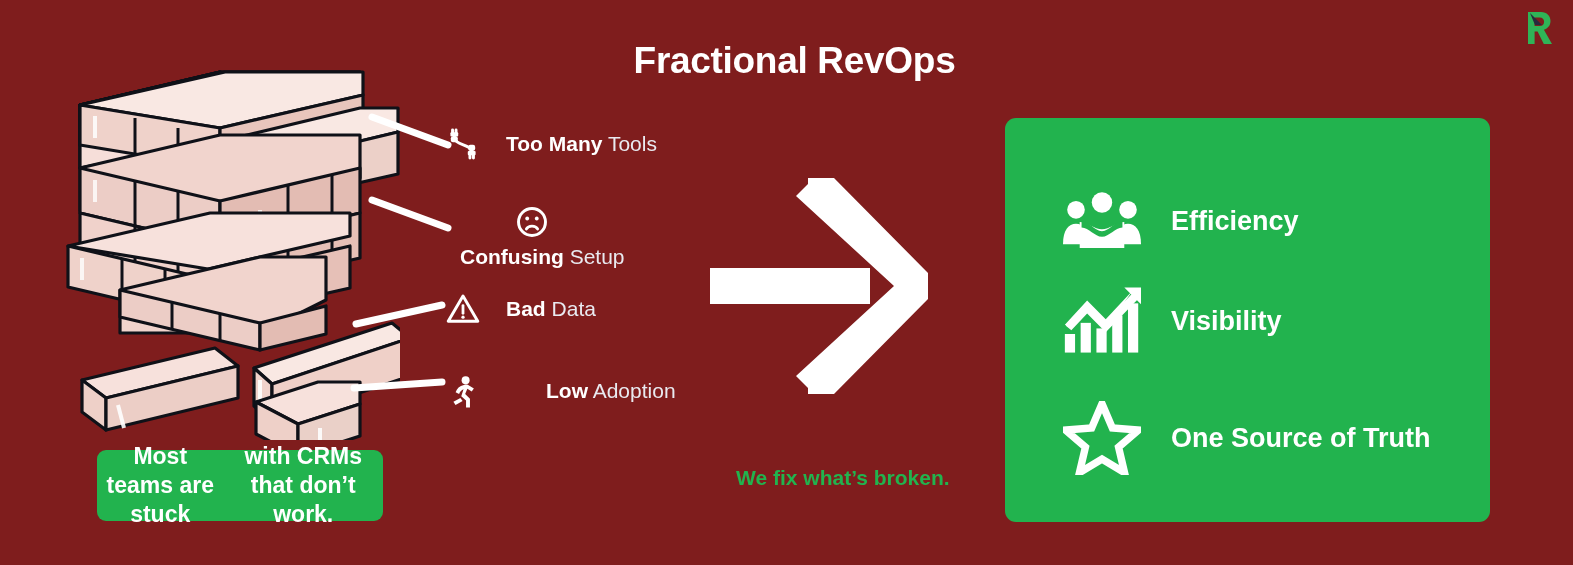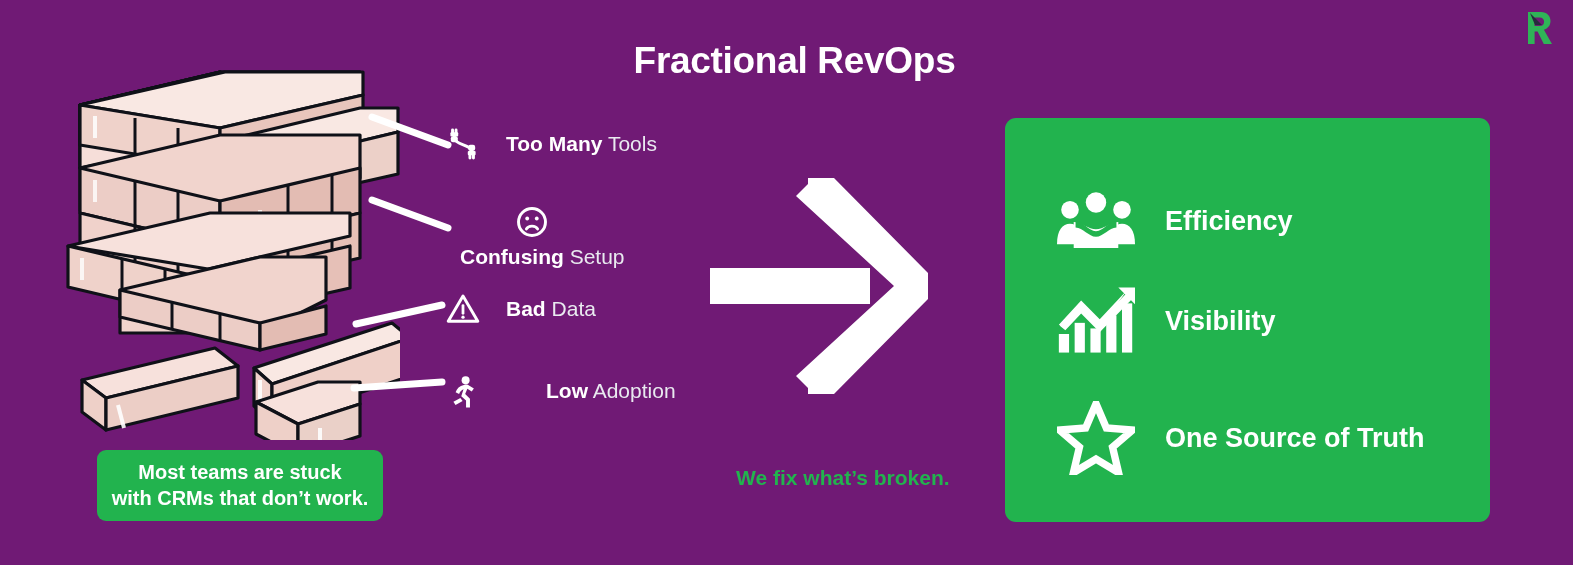--- a/index.html
+++ b/index.html
@@ -4,21 +4,21 @@
 <style>
   html, body {
     margin: 0;
     padding: 0;
     background: #272a3d;
   }
   #canvas {
     position: relative;
     width: 1573px;
     height: 565px;
-    background: #701a75;
+    background: #7f1d1d;
     overflow: hidden;
     font-family: "Liberation Sans", sans-serif;
   }
 
   
   #logo {
     position: absolute;
     top: 8px;
     right: 18px;
     width: 34px;
@@ -90,25 +90,25 @@
   
   #stuck-badge {
     position: absolute;
     left: 97px;
     top: 450px;
     width: 286px;
     height: 71px;
     background: #22b34e;
     border-radius: 9px;
     display: flex;
-    flex-direction: column;
+    flex-direction: row;
     align-items: center;
     justify-content: center;
     color: #ffffff;
-    font-size: 20px;
+    font-size: 23px;
     font-weight: bold;
     line-height: 1.27;
     text-align: center;
   }
 
   
   #arrow {
     position: absolute;
     left: 700px;
     top: 170px;
@@ -133,21 +133,21 @@
     position: absolute;
     left: 1005px;
     top: 118px;
     width: 485px;
     height: 404px;
     background: #22b34e;
     border-radius: 11px;
   }
   .benefit {
     position: absolute;
-    left: 52px;
+    left: 58px;
     height: 70px;
     display: flex;
     align-items: center;
   }
   .benefit .bicon {
     width: 78px;
     height: 66px;
     flex: 0 0 78px;
     display: flex;
     align-items: center;

